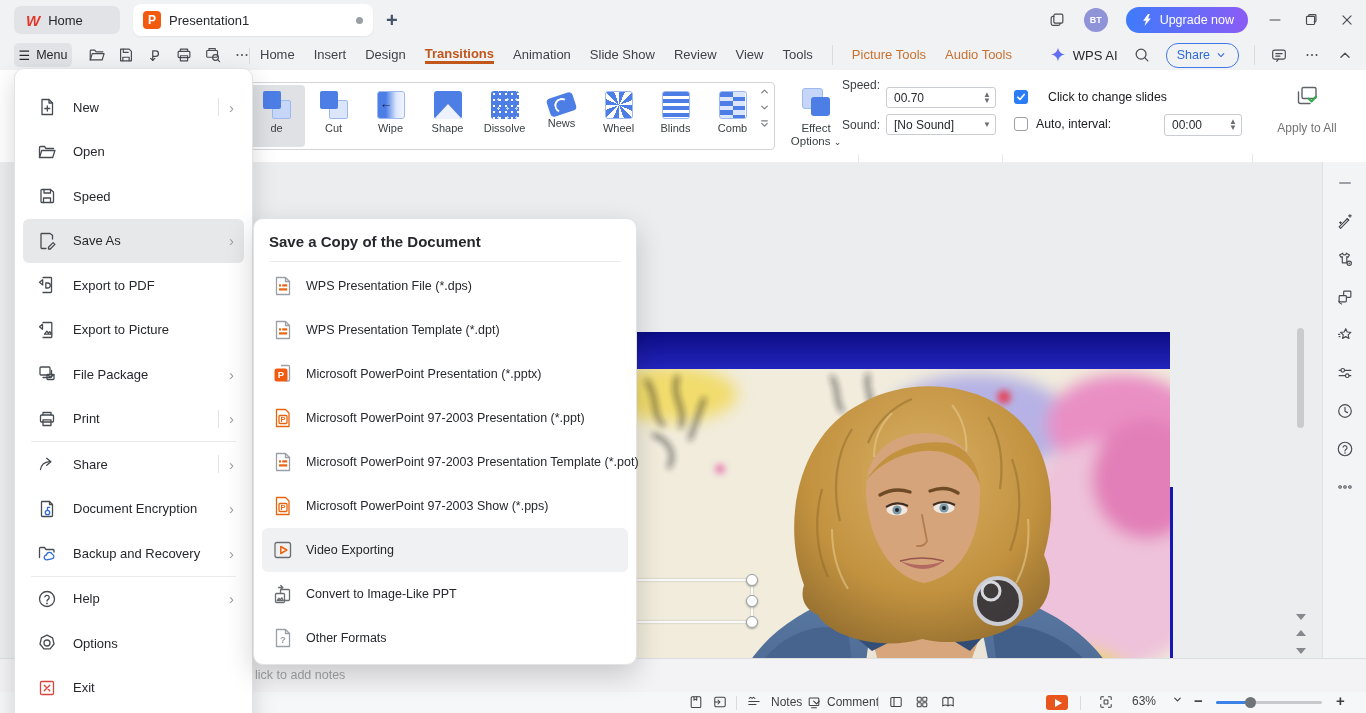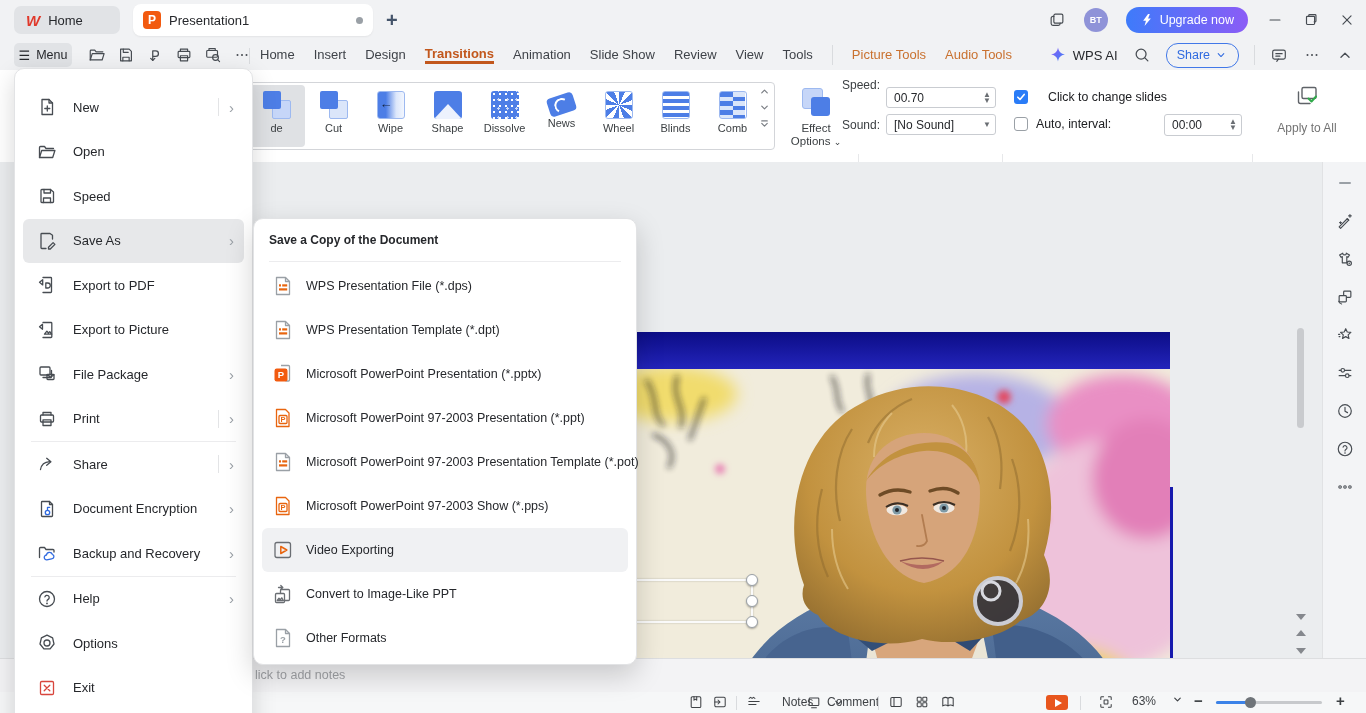--- a/index.html
+++ b/index.html
@@ -99,21 +99,21 @@
   #file-menu{left:14px;top:68px;width:239px;height:700px;background:#fff;border:1px solid #e2e3e5;border-radius:10px;box-shadow:0 8px 24px rgba(0,0,0,.16);box-sizing:border-box;padding-top:16px;z-index:50}
   .fm-row{height:44.5px;display:flex;align-items:center;margin:0 8px;padding:0 4px 0 14px;border-radius:6px;box-sizing:border-box}
   .fm-row.selected{background:#e7e8ea}
   .fm-row .ic20{flex:0 0 20px;margin-right:16px}
   .fm-label{font-size:13px;color:#26282c;flex:1;white-space:nowrap}
   .fm-presep{width:1px;height:18px;background:#e3e4e6;margin-right:10px}
   .fm-arrow{color:#9aa0a6;font-size:15px;margin-right:6px}
   .fm-div{height:1px;background:#ececee;margin:0 16px}
   
   #submenu{left:253px;top:218px;width:384px;height:447px;background:#fff;border:1px solid #e2e3e5;border-radius:10px;box-shadow:0 10px 28px rgba(0,0,0,.18);box-sizing:border-box;padding-top:14px;z-index:51}
-  #submenu .title{font-size:12px;font-weight:700;color:#26282c;padding:0 15px;height:22px}
+  #submenu .title{font-size:15px;font-weight:700;color:#26282c;padding:0 15px;height:22px}
   #submenu .tdiv{height:1px;background:#ececee;margin:6px 15px 2px}
   .sm-row{height:44px;display:flex;align-items:center;margin:0 8px;padding-left:10px;border-radius:6px}
   .sm-row.selected{background:#f0f1f3}
   .sm-row .ic22{flex:0 0 22px;margin-right:12px}
   .sm-label{font-size:12.5px;color:#26282c;white-space:nowrap}
 </style>
 </head>
 <body>
 
 <svg width="0" height="0" style="position:absolute">
@@ -812,21 +812,21 @@
       <svg class="ic16">
         <use href="#st-pane1"></use>
       </svg>
     </div>
   <div class="st" style="left:712px">
       <svg class="ic16">
         <use href="#st-pane2"></use>
       </svg>
     </div>
   <div class="vsep abs" style="left:736px;top:4px;height:14px"></div>
-  <div class="st" style="left:746px;gap:20px">
+  <div class="st" style="left:746px;gap:9px">
     <svg class="ic16">
         <use href="#st-notes"></use>
       </svg>
     <span class="stlabel">Notes</span>
     <svg class="ic14" style="width:11px;height:11px">
         <use href="#chev-dn-s"></use>
       </svg>
   </div>
   <div class="st" style="left:806px;gap:5px">
     <svg class="ic16">

